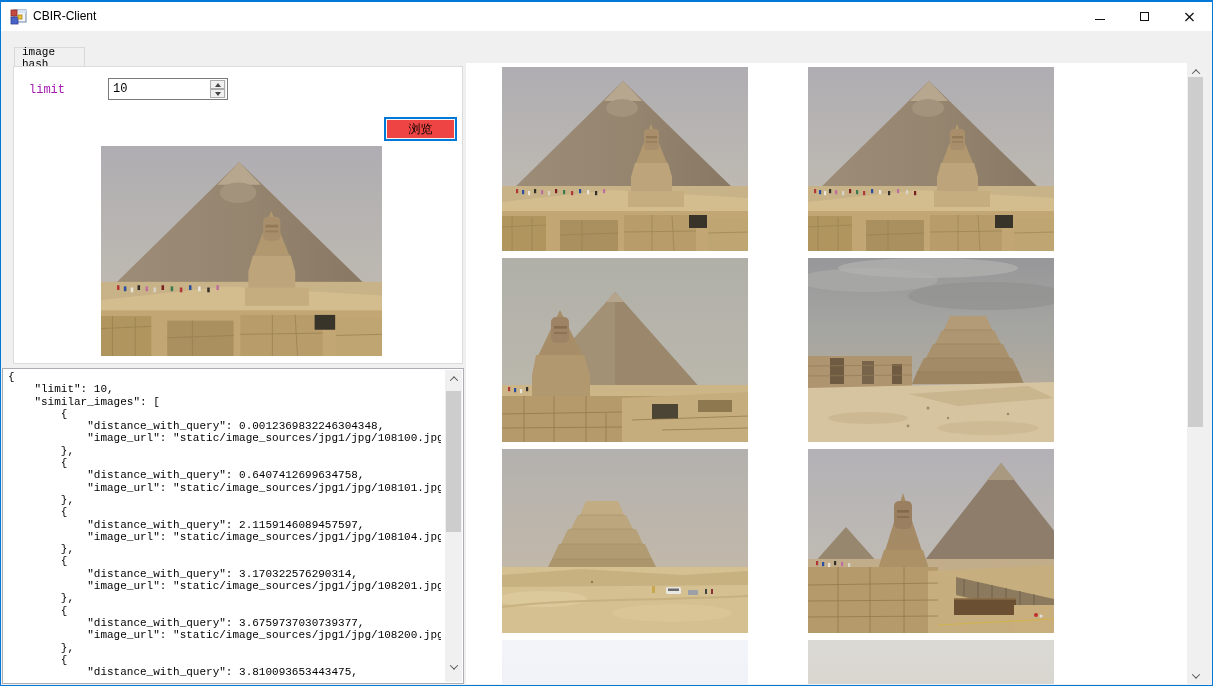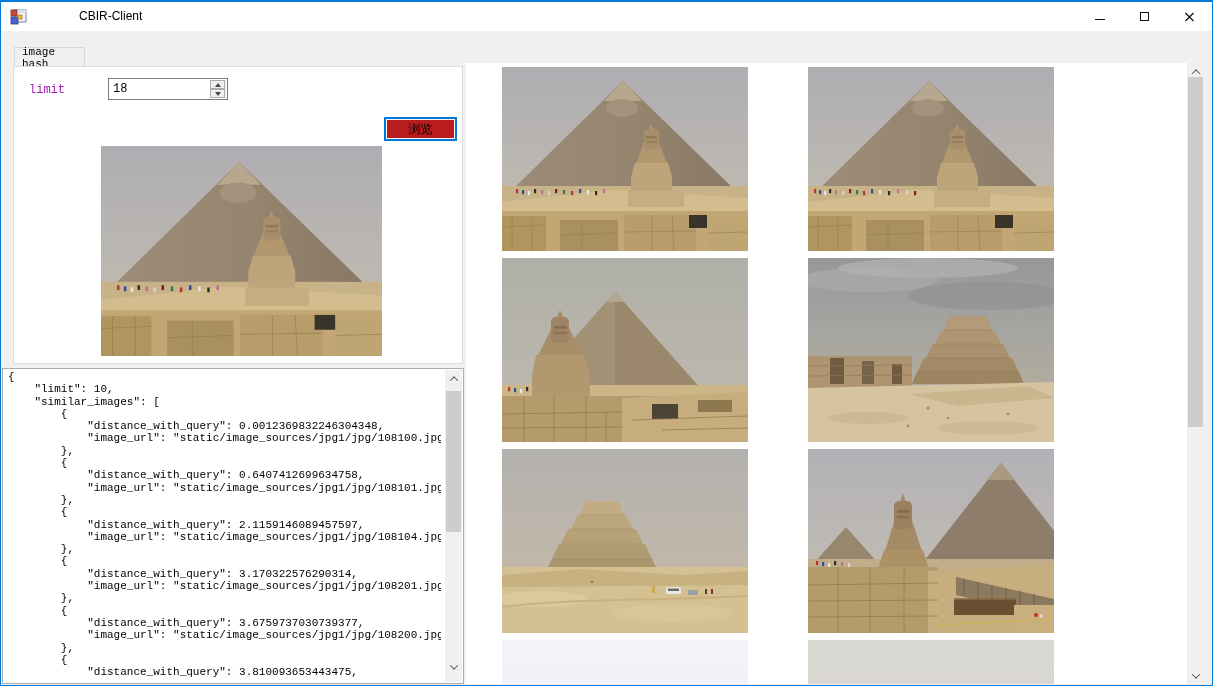--- a/index.html
+++ b/index.html
@@ -5,21 +5,21 @@
   * { margin:0; padding:0; box-sizing:border-box; }
   html,body { width:1213px; height:686px; overflow:hidden; }
   body { font-family:"Liberation Sans", sans-serif; background:#f0f0f0; }
 
   .window { position:relative; width:1213px; height:686px; background:#f0f0f0; overflow:hidden; }
   .win-border { position:absolute; inset:0; border:1px solid #0079d8; border-top-width:2px; pointer-events:none; z-index:99; }
 
   
   .titlebar { position:absolute; left:1px; right:1px; top:2px; height:29px; background:#ffffff; }
   .app-icon { position:absolute; left:9px; top:6px; width:17px; height:17px; }
-  .win-title { position:absolute; left:32px; top:0; height:29px; line-height:29px; font-size:12px; color:#000;margin-left:46px; }
+  .win-title { position:absolute; left:32px; top:0; height:29px; line-height:29px; font-size:12px; color:#000; }
   .tbtns { position:absolute; right:0; top:0; height:29px; display:flex; }
   .tbtn { width:45px; height:29px; display:flex; align-items:center; justify-content:center; color:#111; }
   .glyph-min { width:10px; border-top:1px solid #111; display:block; margin-top:6px; }
   .glyph-max { width:9px; height:9px; border:1px solid #111; display:block; }
   .glyph-close { font-size:16px; line-height:16px; font-family:"DejaVu Sans",sans-serif; }
 
   
   .tab { position:absolute; font-family:"Liberation Mono","DejaVu Sans Mono",monospace; font-size:11px; color:#000; display:flex; align-items:center; justify-content:center; }
   .tab-inactive { left:14px; top:47px; height:20px; width:71px; background:#f0f0f0; border:1px solid #d9d9d9; border-bottom:none; z-index:1;padding-left:7px; }
   .tab-active { left:85px; top:44px; height:23px; width:186px; background:#ffffff; border:1px solid #dcdcdc; border-bottom:none; z-index:3; }
@@ -27,21 +27,21 @@
   
   .query-panel { position:absolute; left:13px; top:66px; width:450px; height:298px; background:#fff; border:1px solid #dcdcdc; z-index:2; }
   .limit-label { position:absolute; left:15px; top:16px; font-family:"Liberation Mono","DejaVu Sans Mono",monospace; font-size:12px; color:#a21caf; }
   .numeric { position:absolute; left:94px; top:11px; width:120px; height:22px; background:#fff; border:1px solid #7a7a7a; }
   .numeric .val { position:absolute; left:4px; top:0; height:20px; line-height:20px; font-family:"Liberation Mono","DejaVu Sans Mono",monospace; font-size:12px; }
   .spin { position:absolute; right:1px; top:1px; width:16px; height:18px; background:#f0f0f0; }
   .spin-btn { position:absolute; left:0; width:15px; height:9px; background:#f0f0f0; border:1px solid #acacac; display:flex; align-items:center; justify-content:center; }
   .spin-up { top:0; } .spin-dn { top:9px; }
   .tri-up { width:0; height:0; border-left:3px solid transparent; border-right:3px solid transparent; border-bottom:4px solid #444; }
   .tri-dn { width:0; height:0; border-left:3px solid transparent; border-right:3px solid transparent; border-top:4px solid #444; }
-  .browse-btn { position:absolute; left:370px; top:50px; width:73px; height:24px; background:#b91c1c; border:2px solid #0078d7; box-shadow:inset 0 0 0 1px #f6f6f6; font-size:12px; color:#000; display:flex; align-items:center; justify-content:center; font-family:"Liberation Sans",sans-serif; }
+  .browse-btn { position:absolute; left:370px; top:50px; width:73px; height:24px; background:#ef4444; border:2px solid #0078d7; box-shadow:inset 0 0 0 1px #f6f6f6; font-size:12px; color:#000; display:flex; align-items:center; justify-content:center; font-family:"Liberation Sans",sans-serif; }
   .query-image { position:absolute; left:87px; top:79px; width:281px; height:210px; overflow:hidden; }
   .query-image svg, .thumb svg { display:block; width:100%; height:100%; }
 
   
   .resp-box { position:absolute; left:2px; top:368px; width:462px; height:316px; background:#fff; border:1px solid #abadb3; overflow:hidden; }
   .resp-text { position:absolute; left:5px; top:2px; right:22px; bottom:0; font-family:"Liberation Mono","DejaVu Sans Mono",monospace; font-size:11px; line-height:12.3px; white-space:pre; color:#000; overflow:hidden; }
 
   
   .vscroll { position:absolute; background:#f0f0f0; width:17px; }
   .resp-scroll { right:1px; top:1px; bottom:1px; }
@@ -85,21 +85,21 @@
     </div>
   </div>
 
   <div class="tab tab-inactive">
     <span>image hash</span>
   </div>
 
   <div class="query-panel">
     <span class="limit-label">limit</span>
     <div class="numeric">
-      <span class="val">18</span>
+      <span class="val">10</span>
       <div class="spin">
         <div class="spin-btn spin-up">
             <span class="tri-up"></span>
           </div>
         <div class="spin-btn spin-dn">
             <span class="tri-dn"></span>
           </div>
       </div>
     </div>
     <div class="browse-btn">

